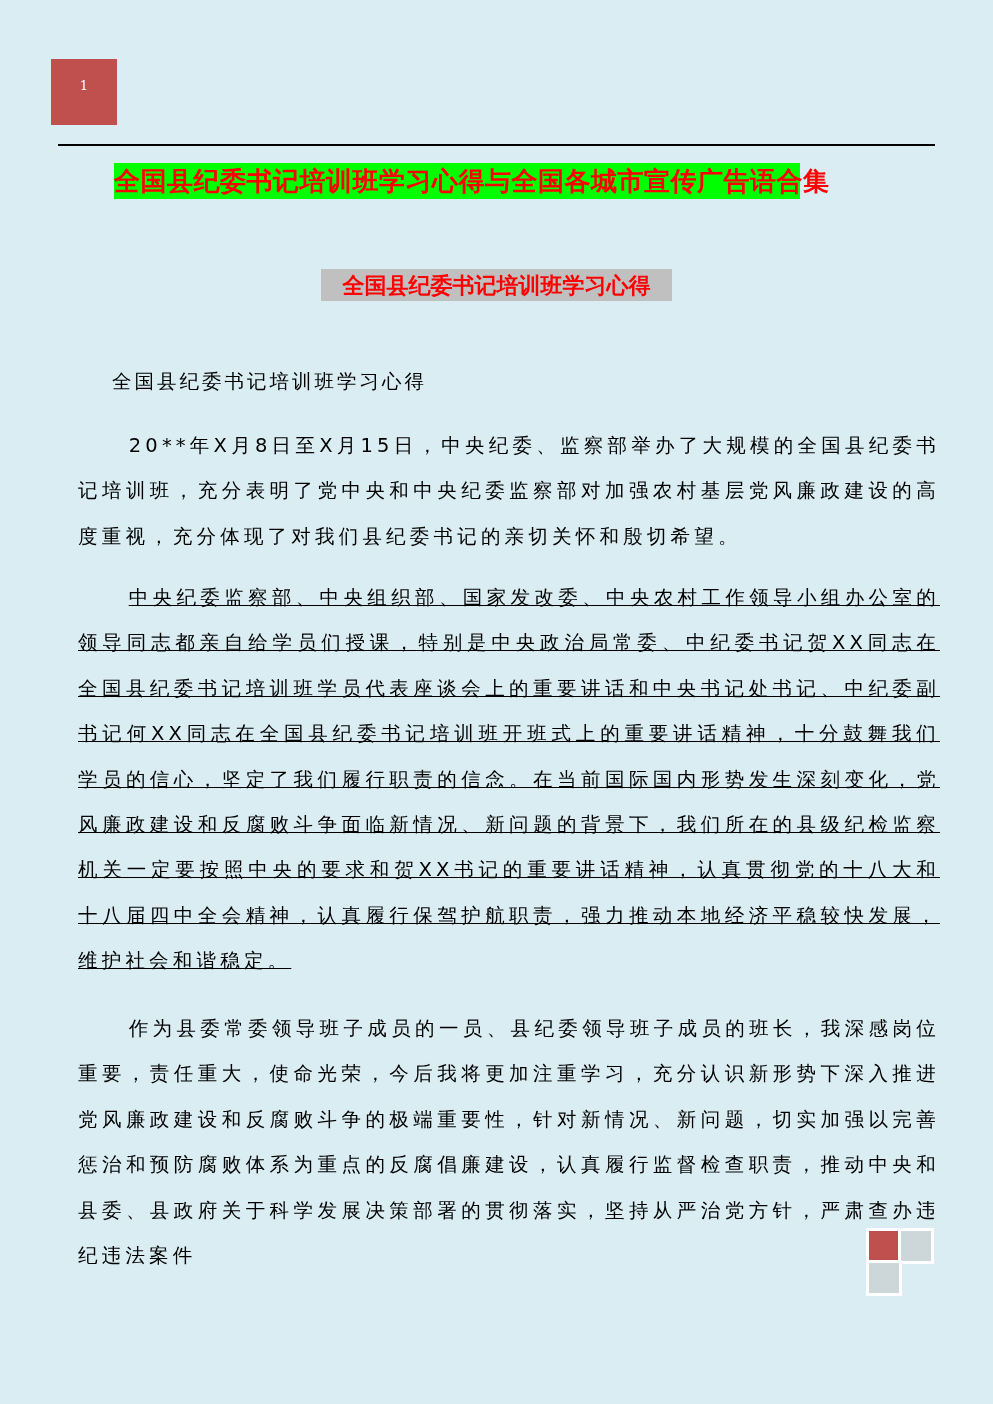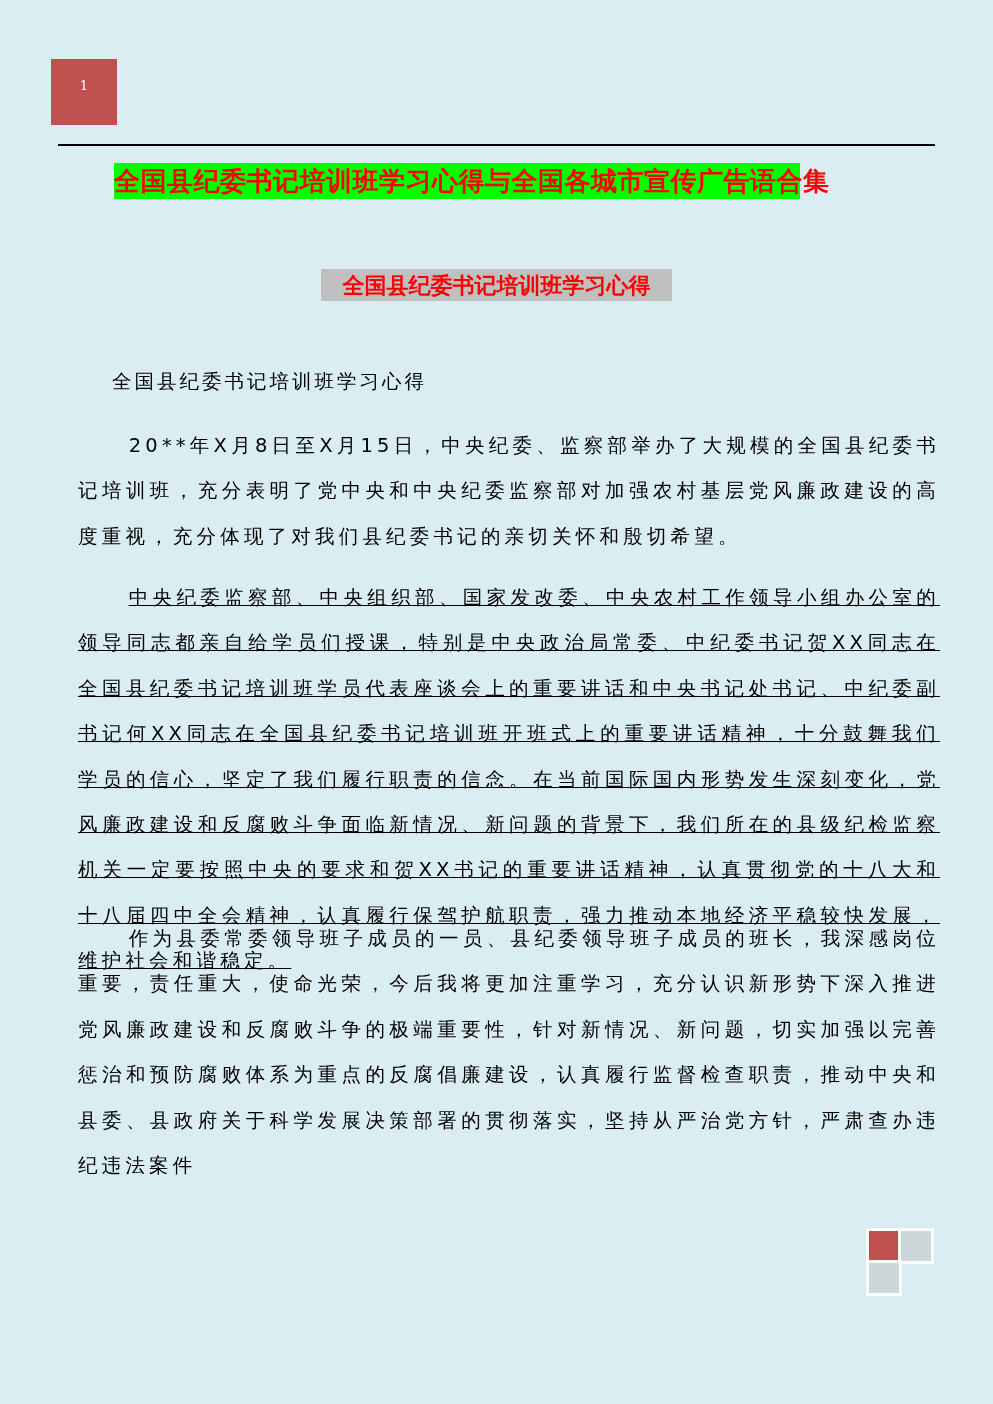--- a/index.html
+++ b/index.html
@@ -60,19 +60,19 @@
 <div class="p-heading">全国县纪委书记培训班学习心得</div>
 
 <div class="body-text" style="top:423px;">
   <p>20**年X月8日至X月15日，中央纪委、监察部举办了大规模的全国县纪委书记培训班，充分表明了党中央和中央纪委监察部对加强农村基层党风廉政建设的高度重视，充分体现了对我们县纪委书记的亲切关怀和殷切希望。</p>
 </div>
 
 <div class="body-text" style="top:575px;text-decoration:underline;">
   <p>中央纪委监察部、中央组织部、国家发改委、中央农村工作领导小组办公室的领导同志都亲自给学员们授课，特别是中央政治局常委、中纪委书记贺XX同志在全国县纪委书记培训班学员代表座谈会上的重要讲话和中央书记处书记、中纪委副书记何XX同志在全国县纪委书记培训班开班式上的重要讲话精神，十分鼓舞我们学员的信心，坚定了我们履行职责的信念。在当前国际国内形势发生深刻变化，党风廉政建设和反腐败斗争面临新情况、新问题的背景下，我们所在的县级纪检监察机关一定要按照中央的要求和贺XX书记的重要讲话精神，认真贯彻党的十八大和十八届四中全会精神，认真履行保驾护航职责，强力推动本地经济平稳较快发展，维护社会和谐稳定。</p>
 </div>
 
-<div class="body-text" style="top:916px;">
+<div class="body-text" style="top:1006px;">
   <p>作为县委常委领导班子成员的一员、县纪委领导班子成员的班长，我深感岗位重要，责任重大，使命光荣，今后我将更加注重学习，充分认识新形势下深入推进党风廉政建设和反腐败斗争的极端重要性，针对新情况、新问题，切实加强以完善惩治和预防腐败体系为重点的反腐倡廉建设，认真履行监督检查职责，推动中央和县委、县政府关于科学发展决策部署的贯彻落实，坚持从严治党方针，严肃查办违纪违法案件</p>
 </div>
 
 <div class="deco red"></div>
 <div class="deco gray1"></div>
 <div class="deco gray2"></div>
 
 </body></html>

